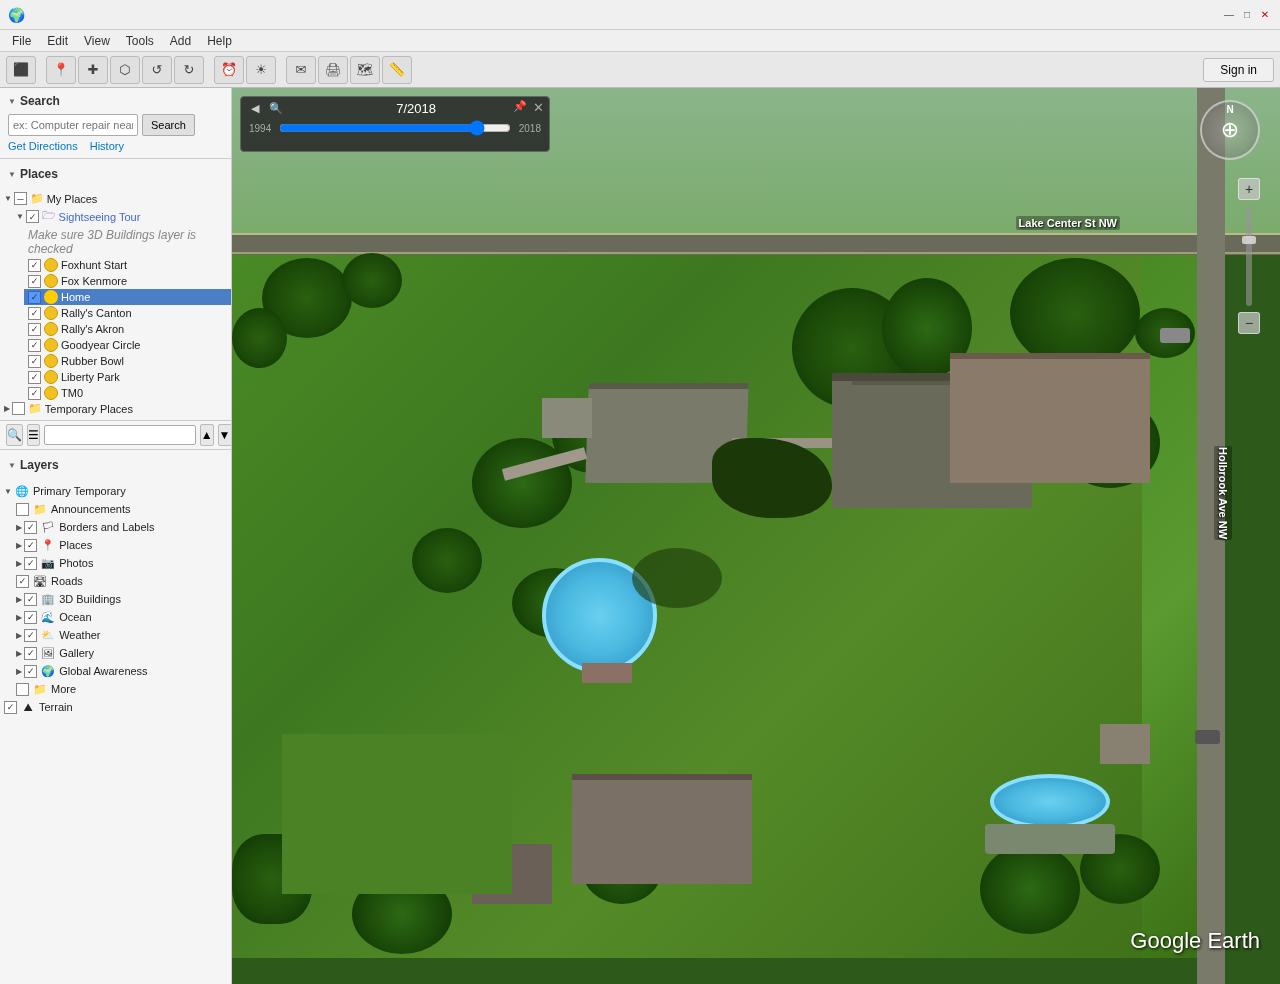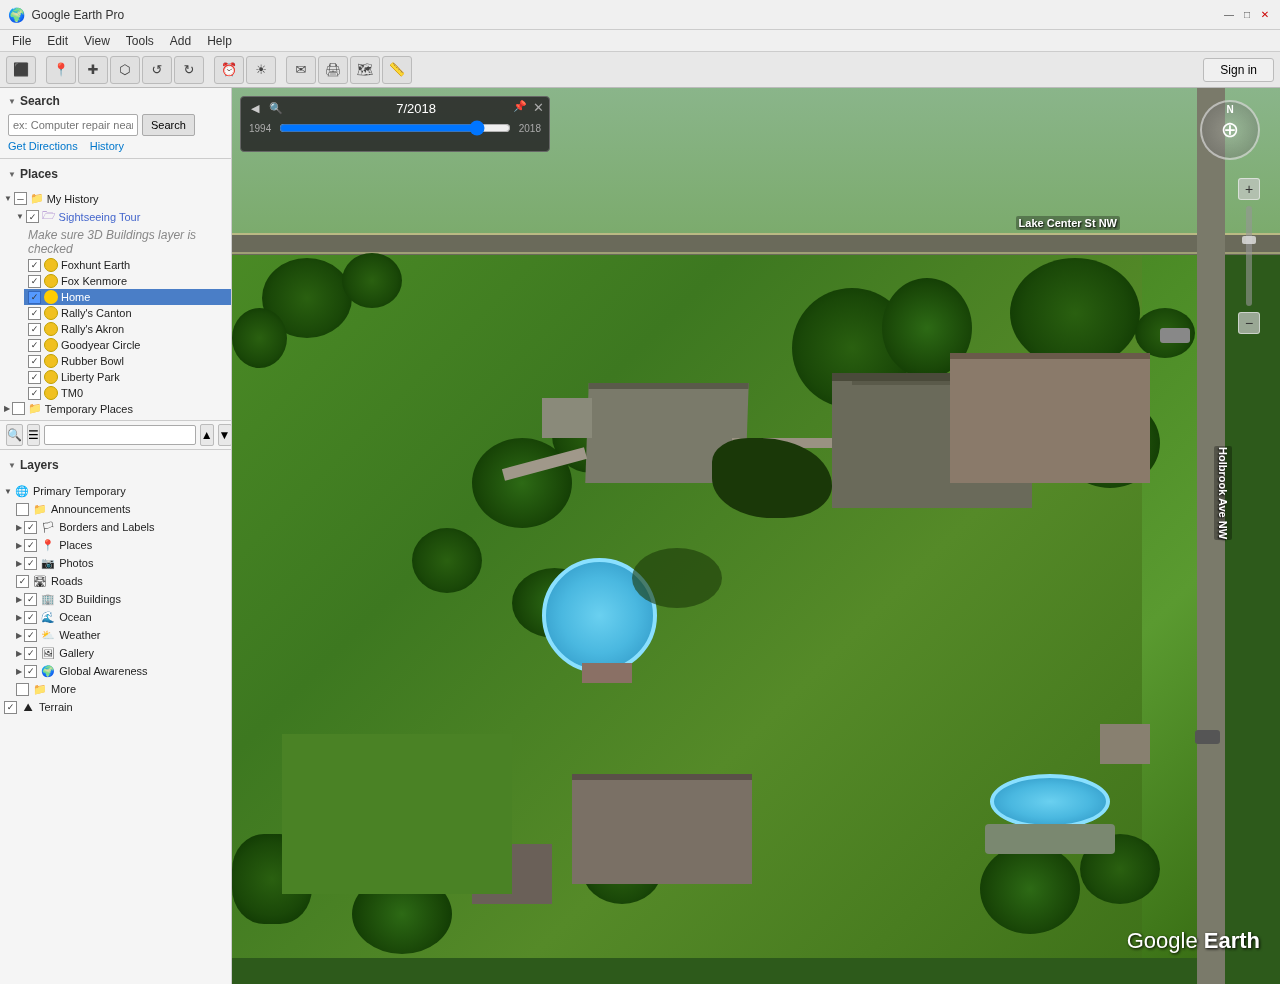--- a/index.html
+++ b/index.html
@@ -297,21 +297,20 @@
       font-size: 11px;
       z-index: 10;
       gap: 20px;
     }
   </style>
 </head>
 <body>
 
 <div id="titlebar">
   <span style="font-size:14px;margin-right:6px;">🌍</span>
-  <span style="font-size:12px;color:#333;flex:1;">Google Earth Pro</span>
   <div class="win-controls">
     <span class="win-btn">—</span>
     <span class="win-btn">□</span>
     <span class="win-btn" style="color:#c00;">✕</span>
   </div>
 </div>
 
 <div id="menubar">
   <span>File</span>
   <span>Edit</span>
@@ -362,38 +361,38 @@
     <div id="places-section">
       <div class="section-header" style="padding:4px 8px;">
         <span class="triangle-down">▼</span>
         <span>Places</span>
       </div>
 
       <div class="tree-item">
         <span class="expand-arrow">▼</span>
         <div class="checkbox checked-partial"></div>
         <span class="folder-icon">📁</span>
-        <span>My History</span>
+        <span>My Places</span>
       </div>
 
       <div class="tree-item indent1">
         <span class="expand-arrow">▼</span>
         <div class="checkbox checked"></div>
         <span class="folder-icon" style="color:#9060c0;">🗁</span>
         <span style="color:#4466cc;">Sightseeing Tour</span>
       </div>
 
       <div class="tree-item indent2">
         <span class="italic-text">Make sure 3D Buildings layer is checked</span>
       </div>
 
       <div class="tree-item indent2">
         <div class="checkbox checked"></div>
         <div class="place-icon place-icon-yellow"></div>
-        <span>Foxhunt Earth</span>
+        <span>Foxhunt Start</span>
       </div>
 
       <div class="tree-item indent2">
         <div class="checkbox checked"></div>
         <div class="place-icon place-icon-yellow"></div>
         <span>Fox Kenmore</span>
       </div>
 
       <div class="tree-item indent2 selected">
         <div class="checkbox checked" style="background:#5599ff;border-color:#3366bb;"></div>
@@ -653,17 +652,17 @@
 
     <div id="zoom-controls">
       <div class="zoom-btn">+</div>
       <div id="zoom-track">
         <div id="zoom-thumb"></div>
       </div>
       <div class="zoom-btn">−</div>
     </div>
 
     <div id="ge-watermark">
-      <span style="font-weight:400;">Google</span><span style="font-weight:700;"> Earth</span>
+      <span style="font-weight:400;">Google</span><span style="font-weight:400;"> Earth</span>
     </div>
 
   </div>
 </div>
 
 </body></html>

